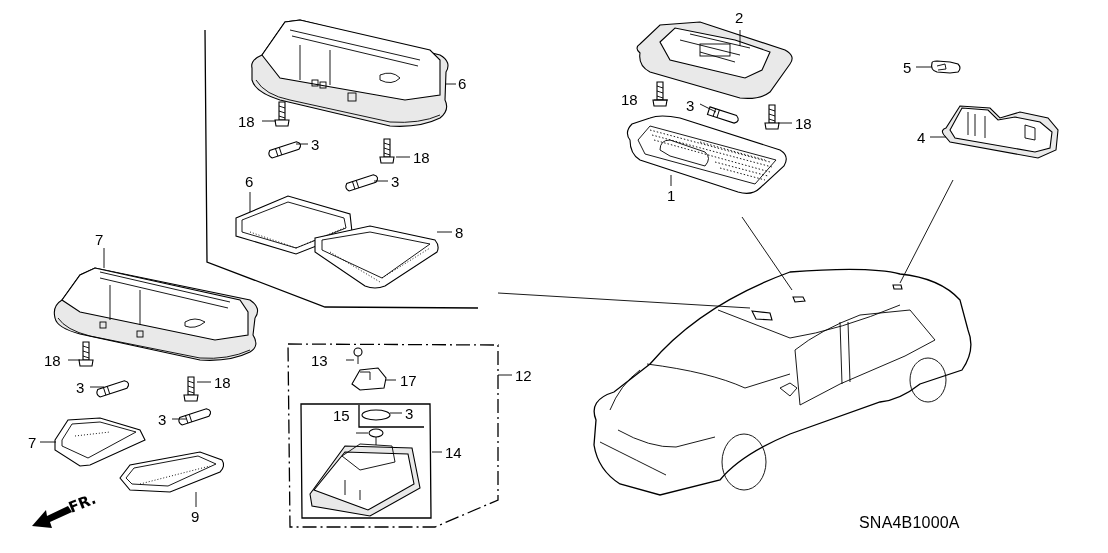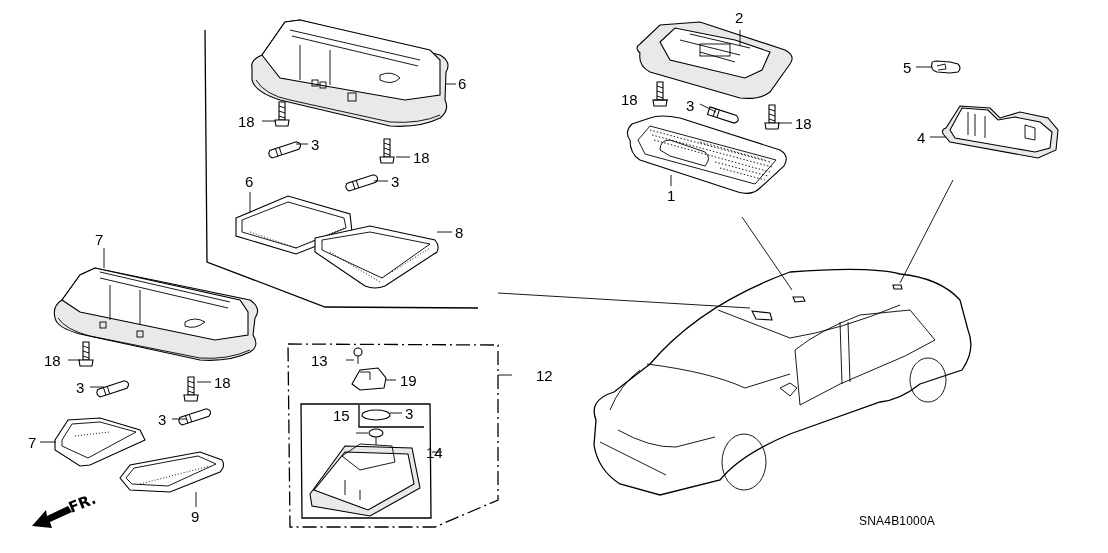--- a/index.html
+++ b/index.html
@@ -6,21 +6,21 @@
   body { width: 1108px; height: 553px; overflow: hidden; position: relative;
          font-family: "Liberation Sans", sans-serif; color: #000; }
   #stage { position: absolute; left: 0; top: 0; width: 1108px; height: 553px; }
   svg { position: absolute; left: 0; top: 0; }
   .ln { stroke: #000; stroke-width: 1.3; fill: none; }
   .thin { stroke: #000; stroke-width: 0.9; fill: none; }
   .part { stroke: #000; stroke-width: 1.1; fill: #ffffff; }
   .grey { stroke: #000; stroke-width: 1.1; fill: #e9e9e9; }
   .dash { stroke: #000; stroke-width: 1.3; fill: none; stroke-dasharray: 14 4 2 4; }
   .callout { position: absolute; font-size: 15px; line-height: 15px; white-space: nowrap; }
-  .code { position: absolute; font-size: 12px; left: 859px; top: 514px; letter-spacing: 0.2px; }
+  .code { position: absolute; font-size: 16px; left: 859px; top: 514px; letter-spacing: 0.2px; }
   .fr { position: absolute; left: 66px; top: 500px; font-size: 15px; font-weight: bold;
         transform: rotate(-22deg); transform-origin: left top; font-family: "DejaVu Sans", sans-serif; }
 </style>
 </head>
 <body>
 
 <div id="stage">
 <svg width="1108" height="553" viewBox="0 0 1108 553">
 
   <path class="ln" d="M205 30 L207 262 L325 307 L478 308"></path>
@@ -245,21 +245,21 @@
 
 <span class="callout" style="left:95px;top:232px">7</span>
 <span class="callout" style="left:44px;top:353px">18</span>
 <span class="callout" style="left:76px;top:380px">3</span>
 <span class="callout" style="left:214px;top:375px">18</span>
 <span class="callout" style="left:158px;top:412px">3</span>
 <span class="callout" style="left:28px;top:435px">7</span>
 <span class="callout" style="left:191px;top:509px">9</span>
 
 <span class="callout" style="left:311px;top:353px">13</span>
-<span class="callout" style="left:400px;top:373px">19</span>
+<span class="callout" style="left:400px;top:373px">17</span>
 <span class="callout" style="left:405px;top:406px">3</span>
 <span class="callout" style="left:333px;top:408px">15</span>
-<span class="callout" style="left:426px;top:445px">14</span>
-<span class="callout" style="left:536px;top:368px">12</span>
+<span class="callout" style="left:445px;top:445px">14</span>
+<span class="callout" style="left:515px;top:368px">12</span>
 
 <span class="fr">FR.</span>
 <span class="code">SNA4B1000A</span>
 </div>
 
 </body></html>

